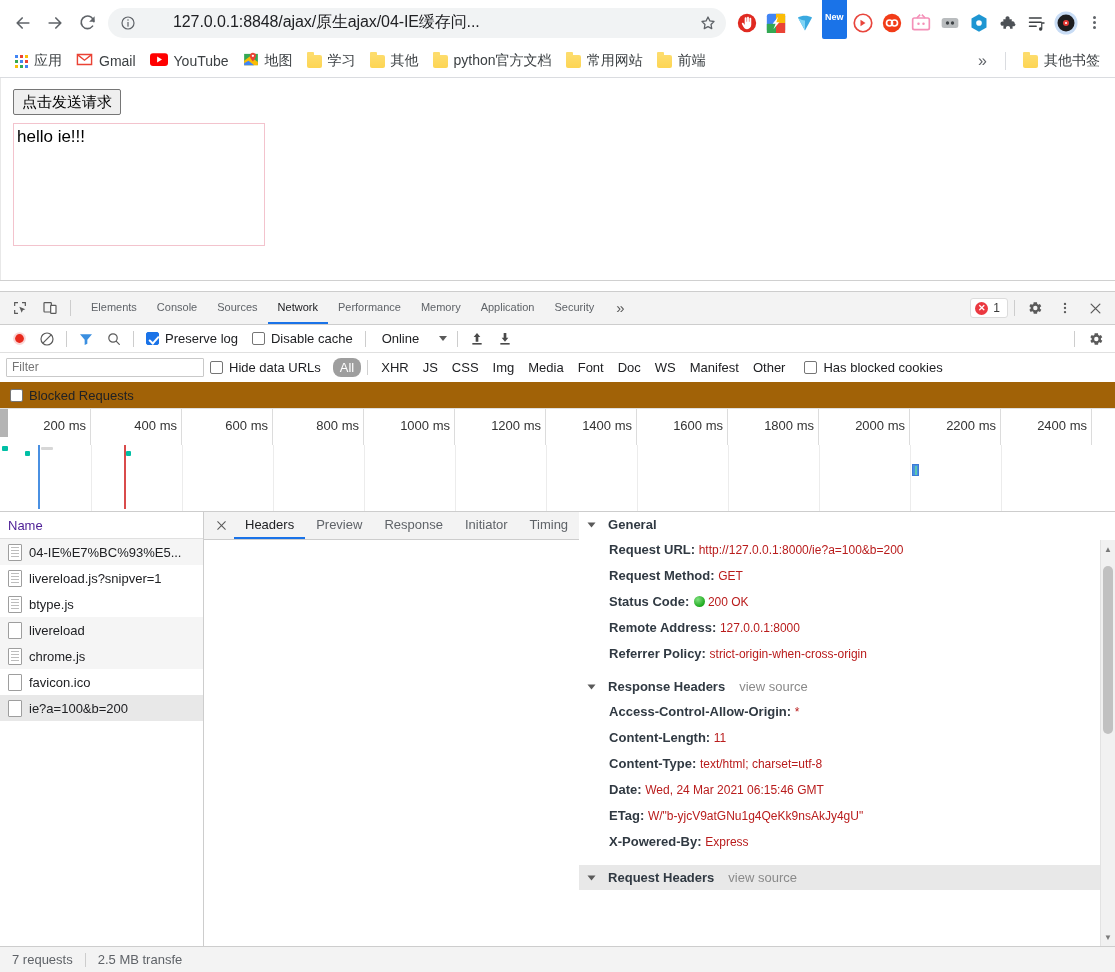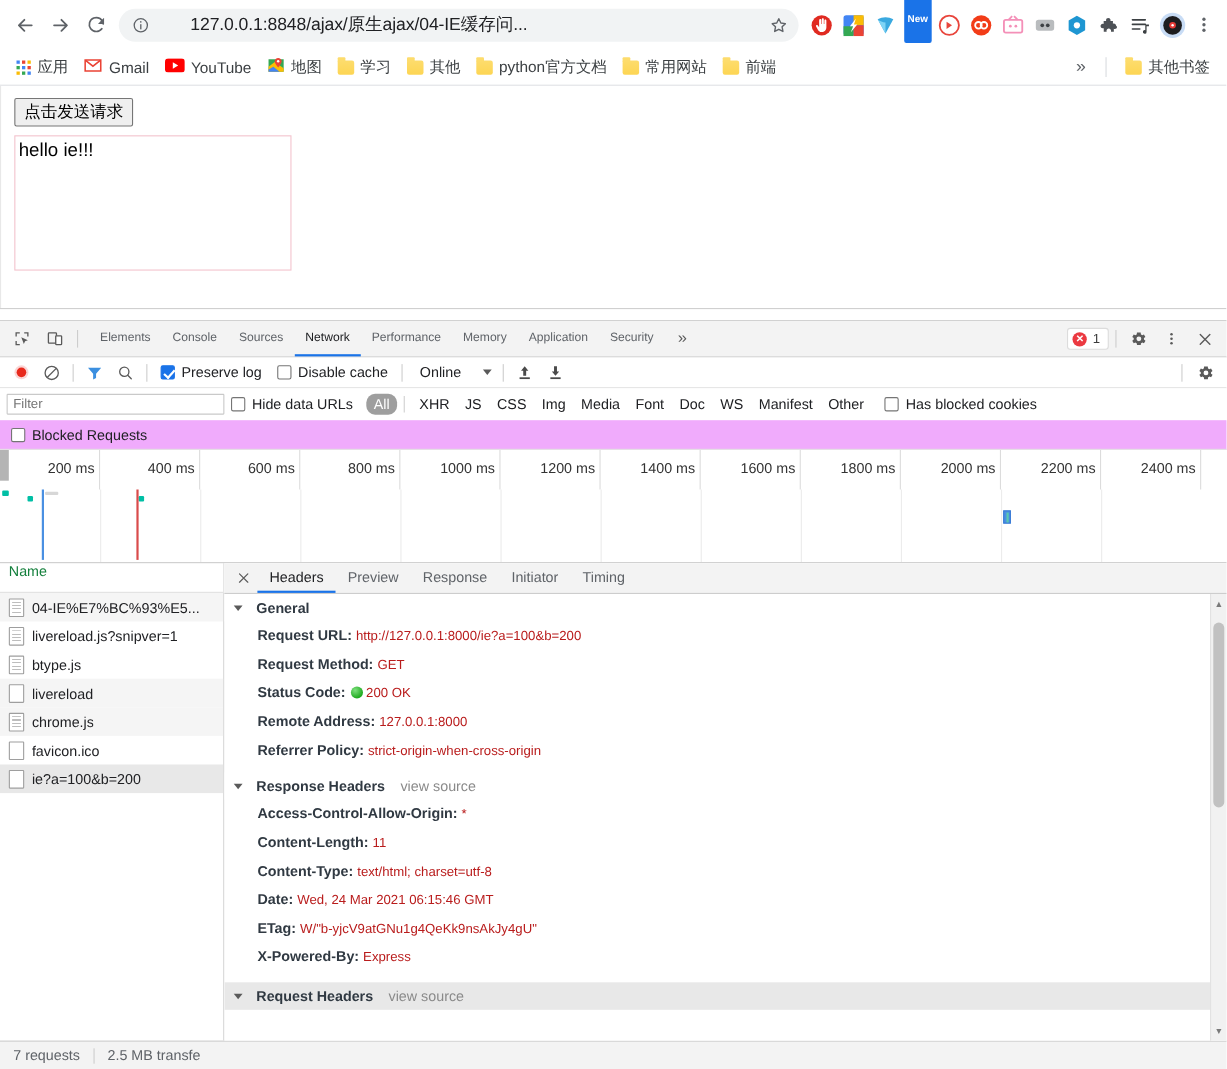--- a/index.html
+++ b/index.html
@@ -268,21 +268,21 @@
     border-radius: 1px;
   }
   .ftypes { display:flex; align-items:center; gap: 0; margin-left: 6px; }
   .ftype { font-size:13px; color:#202124; padding: 2px 7px; border-radius: 8px; white-space:nowrap;}
   .ftype.active { background:#9e9e9e; color:#fff; }
   .fsep { width:1px; height:15px; background:#d0d0d0; margin: 0 6px; }
 
   .blocked-row {
     height: 27px; display:flex; align-items:center; padding: 0 10px;
     border-bottom: 1px solid #e0e0e0;
-    background: #f0abfc;
+    background: #a16207;
   }
 
   
   .overview {
     height: 103px;
     position: relative;
     border-bottom: 1px solid #cdcdcd;
     background: #fff;
     overflow: hidden;
   }
@@ -317,23 +317,23 @@
   
   .dt-body { flex: 1 1 auto; display:flex; min-height:0; }
   .req-list {
     width: 204px; flex: 0 0 auto;
     border-right: 1px solid #cdcdcd;
     display:flex; flex-direction:column;
     min-height:0;
     background:#fff;
   }
   .req-head {
-    height: 27px; display:flex; align-items:flex-start;
+    height: 27px; display:flex; align-items:center;
     padding: 0 8px;
-    font-size: 13px; color:#15803d;
+    font-size: 13px; color:#4c1d95;
     border-bottom: 1px solid #e0e0e0;
     background:#fff;
   }
   .req-rows { flex:1 1 auto; overflow:hidden; }
   .req-row {
     height: 26px;
     display:flex; align-items:center; gap:7px;
     padding: 0 8px;
     font-size: 13px;
     color: #202124;
@@ -350,21 +350,21 @@
   .doc-ico.lines:before {
     content:"";
     position:absolute; left:2px; top:2px; right:2px; bottom:2px;
     background: repeating-linear-gradient(#bdbdbd 0 1px, transparent 1px 3px);
   }
   .req-name { overflow:hidden; text-overflow: ellipsis; }
 
   
   .details {
     flex: 1 1 auto;
-    display:flex; flex-direction:column;
+    display:flex; flex-direction:row;
     min-width:0; min-height:0;
     background:#fff;
     position: relative;
   }
   .det-tabbar {
     height: 28px;
     display:flex; align-items:stretch;
     border-bottom: 1px solid #cdcdcd;
     background:#f3f3f3;
     padding-left: 4px;

